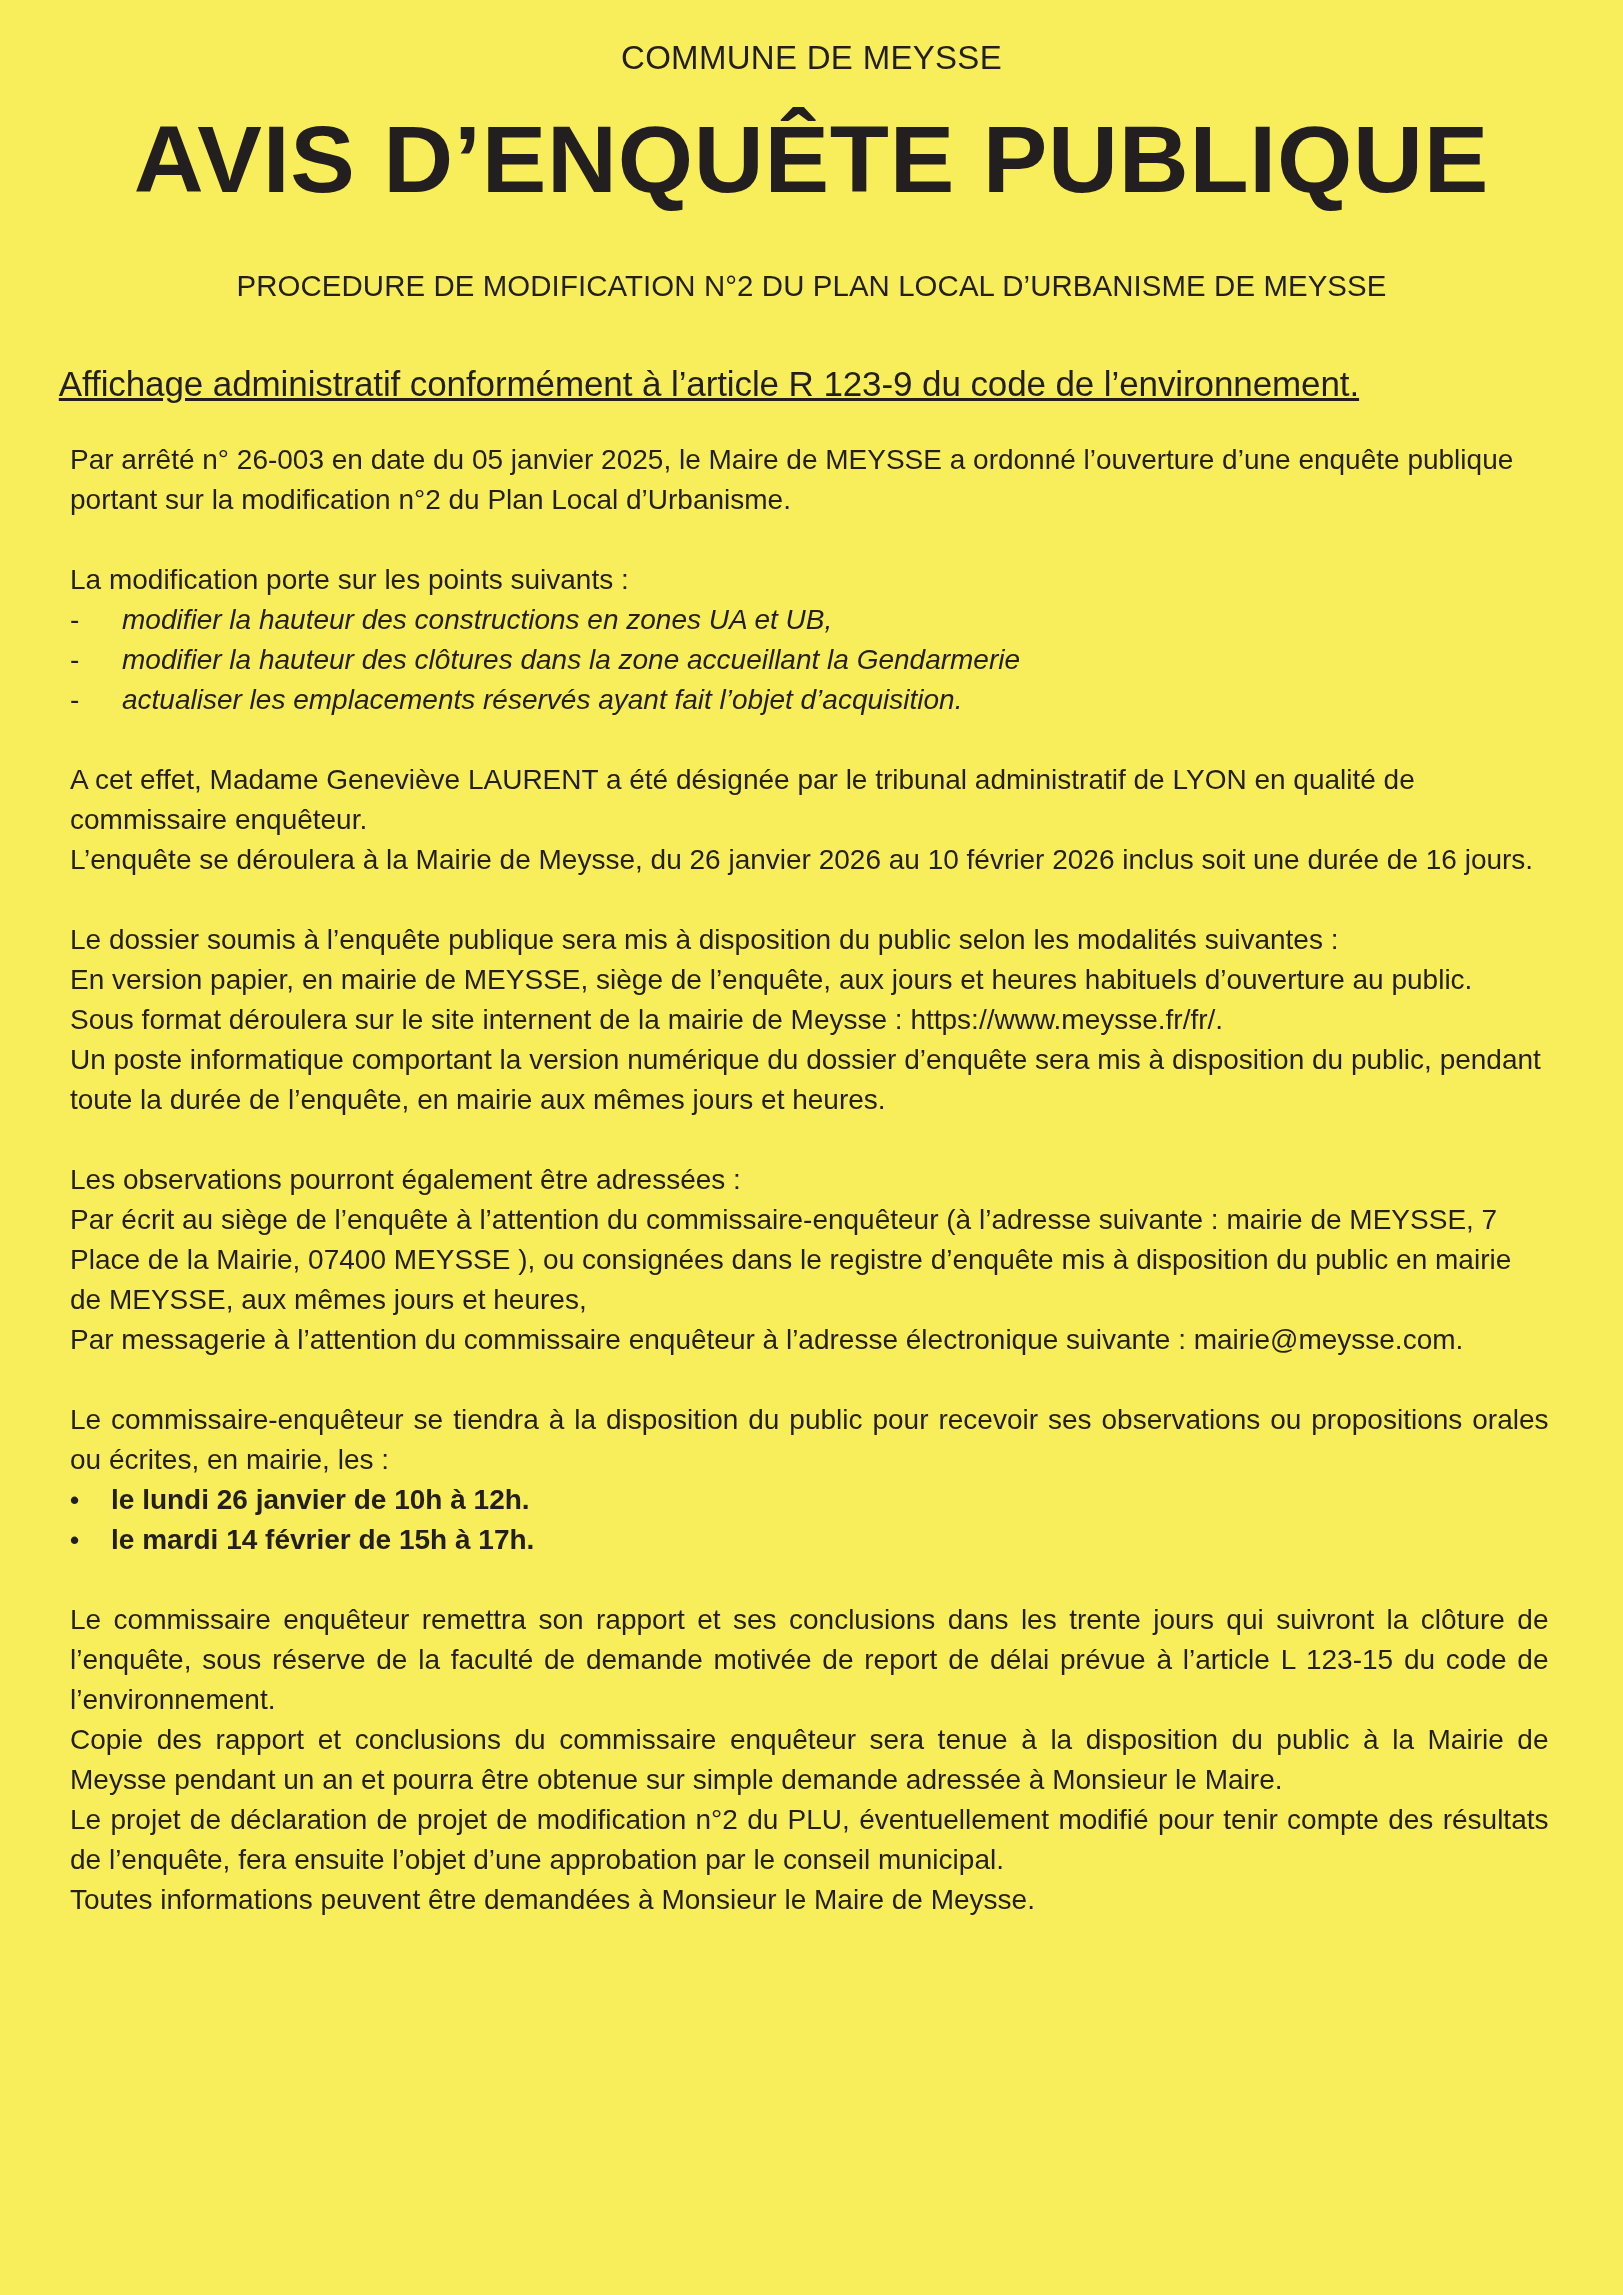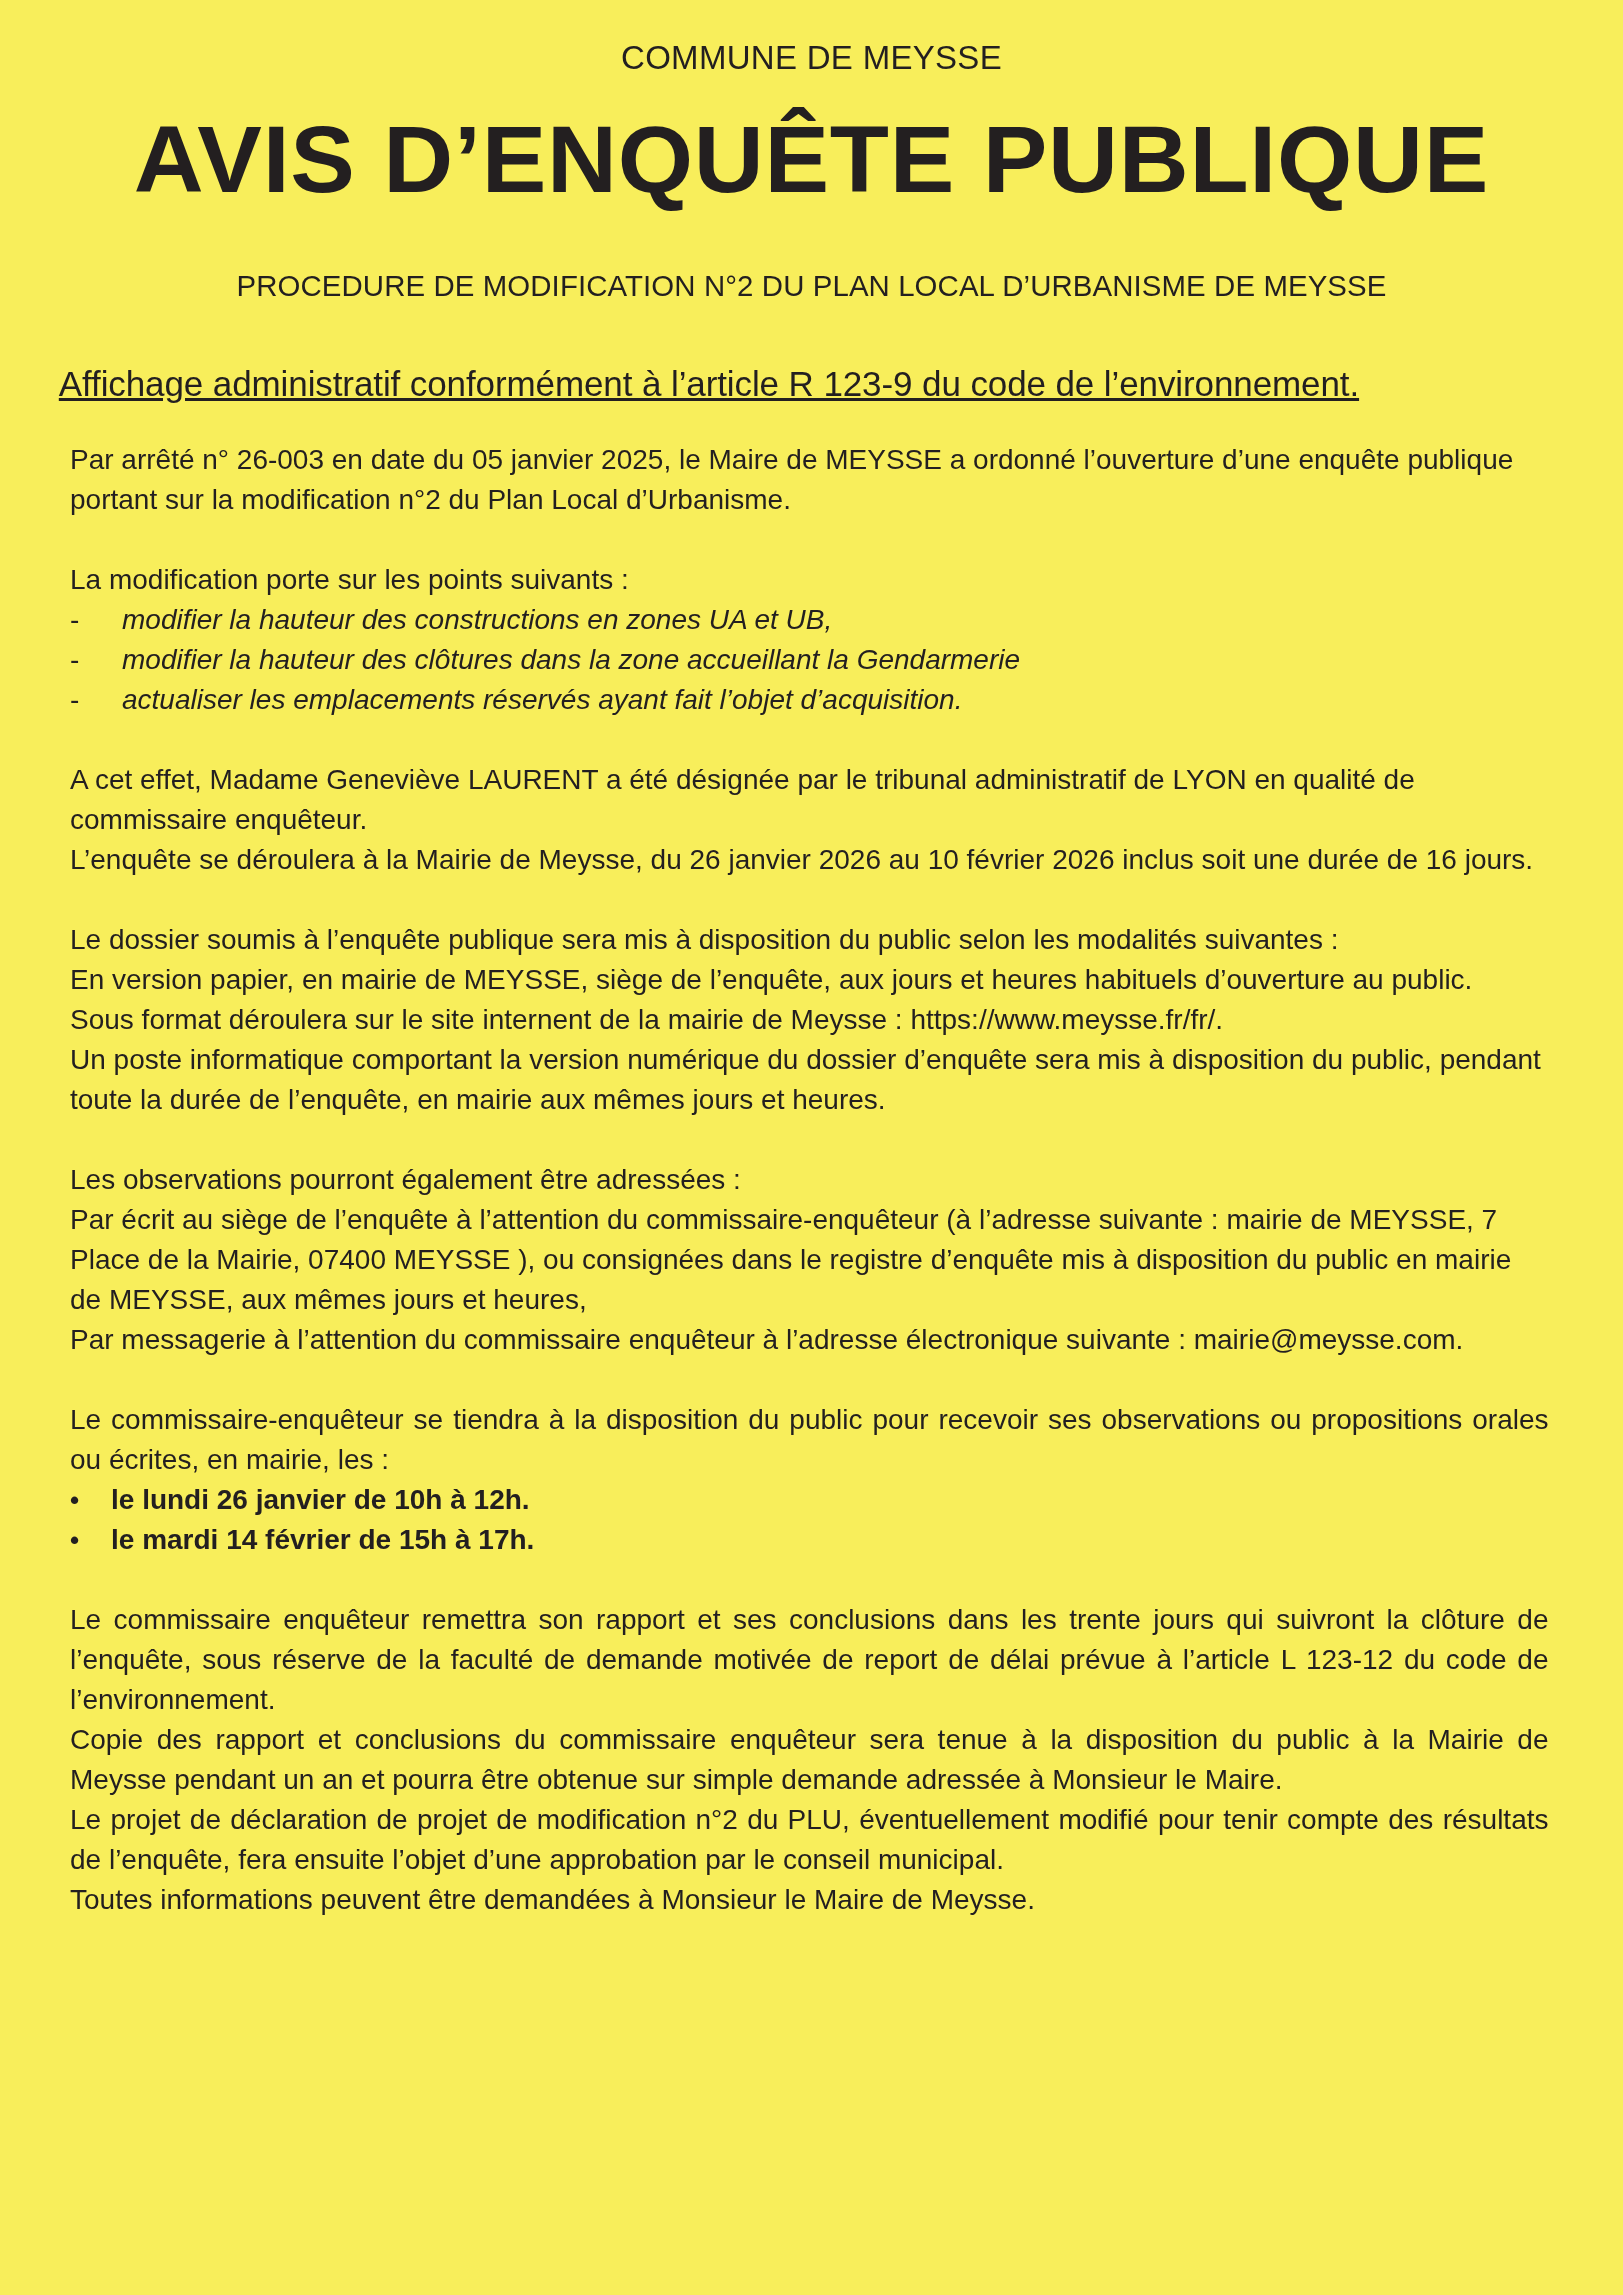--- a/index.html
+++ b/index.html
@@ -183,20 +183,20 @@
       <span class="bullet-mark">•</span>
       <span class="bullet-text">le lundi 26 janvier de 10h à 12h.</span>
     </div>
     <div class="bullet-item">
       <span class="bullet-mark">•</span>
       <span class="bullet-text">le mardi 14 février de 15h à 17h.</span>
     </div>
 
     <div class="gap"></div>
 
-    <p class="para justified">Le commissaire enquêteur remettra son rapport et ses conclusions dans les trente jours qui suivront la clôture de l’enquête, sous réserve de la faculté de demande motivée de report de délai prévue à l’article L 123-12 du code de l’environnement.</p>
+    <p class="para justified">Le commissaire enquêteur remettra son rapport et ses conclusions dans les trente jours qui suivront la clôture de l’enquête, sous réserve de la faculté de demande motivée de report de délai prévue à l’article L 123-15 du code de l’environnement.</p>
     <p class="para justified">Copie des rapport et conclusions du commissaire enquêteur sera tenue à la disposition du public à la Mairie de Meysse pendant un an et pourra être obtenue sur simple demande adressée à Monsieur le Maire.</p>
     <p class="para justified">Le projet de déclaration de projet de modification n°2 du PLU, éventuellement modifié pour tenir compte des résultats de l’enquête, fera ensuite l’objet d’une approbation par le conseil municipal.</p>
     <p class="para">Toutes informations peuvent être demandées à Monsieur le Maire de Meysse.</p>
 
   </div>
 </div>
 
 
 </body></html>

